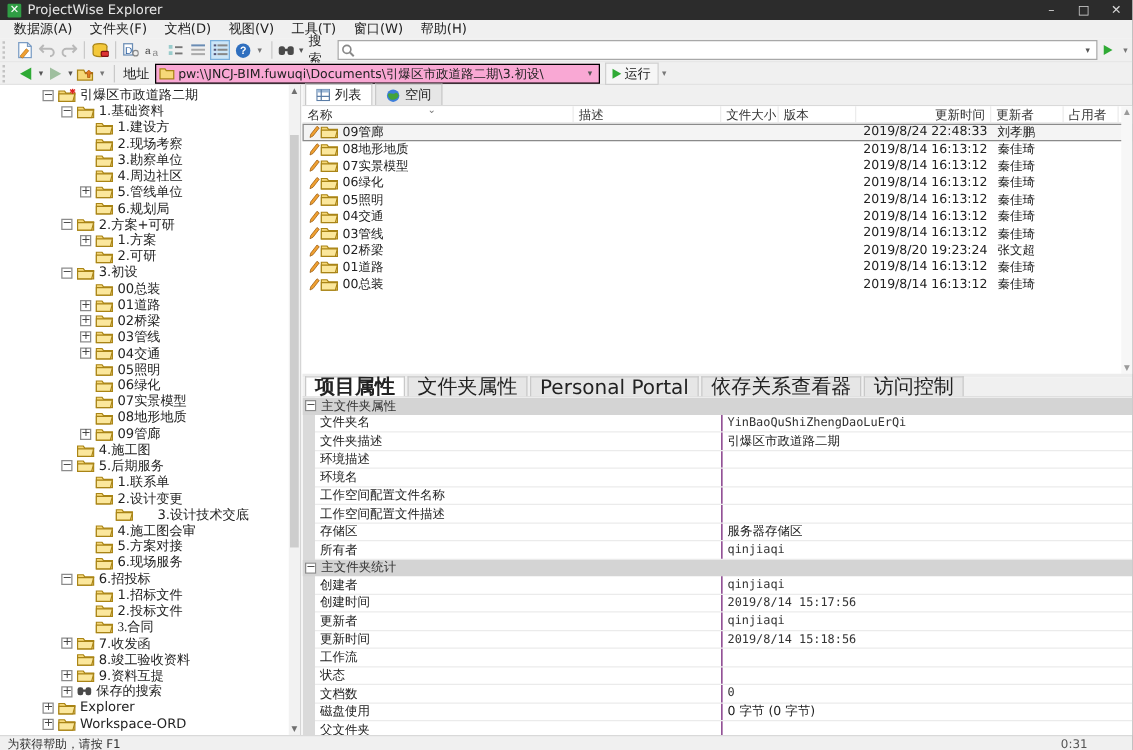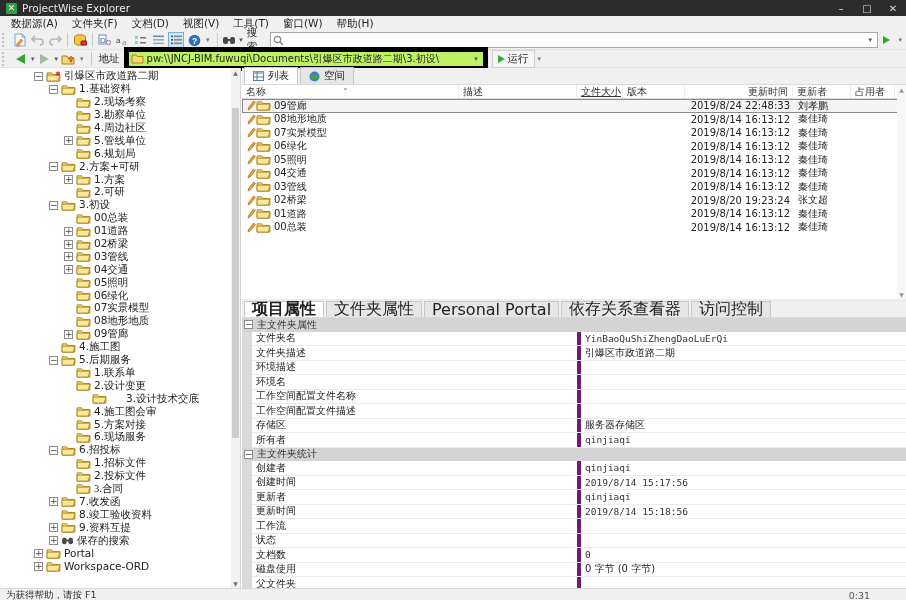--- a/index.html
+++ b/index.html
@@ -28,21 +28,21 @@
   .tb-btn.active{background:#cde6f7;border:1px solid #7ab0dd;box-sizing:border-box;}
   .tb-sep{width:1px;height:14px;background:#c9c9c9;margin:0 3px;}
   .dd-caret{font-size:7px;color:#555;margin-left:1px;}
   .overflow{font-size:7px;color:#777;margin:0 3px;letter-spacing:1px;}
   .tb-label{margin:0 4px;font-size:10.5px;color:#222;}
   #search-box{height:14px;width:648px;background:#fff;border:1px solid #a8a8a8;display:flex;
               align-items:center;padding-left:2px;}
   #search-box .spacer{flex:1;}
   #search-caret{width:13px;height:12px;display:flex;align-items:center;justify-content:center;
                 font-size:7px;color:#555;}
-  #address-box{height:14px;width:352px;background:#bef264;border:5px solid #000000;display:flex;
+  #address-box{height:14px;width:352px;background:#f9a8d4;border:1px solid #000000;display:flex;
                align-items:center;padding-left:2px;}
   #address-box .path{white-space:nowrap;overflow:hidden;font-size:10px;color:#222;margin-left:3px;flex:1;}
   .run-btn{display:flex;align-items:center;height:16px;padding:0 5px;margin-left:4px;
            border:1px solid #d0d0d0;background:#f6f6f6;}
   .run-btn .lbl{margin-left:3px;font-size:10.5px;}
   .play{width:0;height:0;border-left:8px solid #2faa35;border-top:5px solid transparent;
         border-bottom:5px solid transparent;}
   .play.small{border-left-width:7px;border-top-width:4px;border-bottom-width:4px;}
   .arrow-left{width:0;height:0;border-right:9px solid #2faa35;border-top:5px solid transparent;
               border-bottom:5px solid transparent;}
@@ -97,21 +97,21 @@
   .ptab.active{background:#fff;font-weight:bold;}
   #prop-grid{position:absolute;left:0;top:250px;width:664px;height:270px;background:#fff;overflow:hidden;}
   #prop-gutter{position:absolute;left:0;top:0;width:10px;height:100%;background:#dadada;}
   .pg-group{height:13.5px;background:#d4d4d4;display:flex;align-items:center;font-size:10px;
             color:#333;padding-left:2px;}
   .pg-exp{width:9px;height:9px;border:1px solid #8c8c8c;background:#fff;box-sizing:border-box;
           font-size:9px;line-height:6px;text-align:center;color:#444;margin-right:4px;}
   .pg-row{height:13.5px;display:flex;border-bottom:1px solid #ebebeb;margin-left:10px;}
   .pg-label{width:325px;box-sizing:border-box;padding-left:4px;font-size:10px;display:flex;align-items:center;}
   .pg-value{flex:1;box-sizing:border-box;padding-left:4px;font-size:10px;display:flex;align-items:center;
-            border-left:4px solid #701a75;}
+            border-left:1px solid #701a75;}
   .pg-value.mono{font-family:"DejaVu Sans Mono","Liberation Mono",monospace;font-size:9.5px;color:#333;}
   
   #statusbar{position:absolute;left:0;top:588px;width:906px;height:12px;background:#f0f0f0;
              border-top:1px solid #d9d9d9;display:flex;align-items:center;font-size:9.5px;color:#333;}
   #status-help{margin-left:6px;}
   #status-right{position:absolute;right:36px;font-size:9.5px;color:#555;}
   svg{display:block;}
 </style>
 </head>
 <body>
@@ -293,20 +293,30 @@
             <span class="tree-label">1.基础资料</span>
           </div>
           <div class="tree-item" style="padding-left: 64px;">
             <span class="tw-spc"></span>
             <span class="tw-icon">
               <svg width="15" height="11" viewBox="0 0 16 12">
                 <path d="M1 2h5l1.3 1.8H15V11H1z" fill="#f6d878" stroke="#a98416"></path>
                 <path d="M1 4.5h12.5l1.5 0-1.8 6.5H1z" fill="#fbe79c" stroke="#a98416"></path>
               </svg>
             </span>
+            <span class="tree-label">1.建设方</span>
+          </div>
+          <div class="tree-item" style="padding-left: 64px;">
+            <span class="tw-spc"></span>
+            <span class="tw-icon">
+              <svg width="15" height="11" viewBox="0 0 16 12">
+                <path d="M1 2h5l1.3 1.8H15V11H1z" fill="#f6d878" stroke="#a98416"></path>
+                <path d="M1 4.5h12.5l1.5 0-1.8 6.5H1z" fill="#fbe79c" stroke="#a98416"></path>
+              </svg>
+            </span>
             <span class="tree-label">2.现场考察</span>
           </div>
           <div class="tree-item" style="padding-left: 64px;">
             <span class="tw-spc"></span>
             <span class="tw-icon">
               <svg width="15" height="11" viewBox="0 0 16 12">
                 <path d="M1 2h5l1.3 1.8H15V11H1z" fill="#f6d878" stroke="#a98416"></path>
                 <path d="M1 4.5h12.5l1.5 0-1.8 6.5H1z" fill="#fbe79c" stroke="#a98416"></path>
               </svg>
             </span>
@@ -644,21 +654,21 @@
             <span class="tree-label">保存的搜索</span>
           </div>
           <div class="tree-item" style="padding-left: 34px;">
             <span class="tw-exp">+</span>
             <span class="tw-icon">
               <svg width="15" height="11" viewBox="0 0 16 12">
                 <path d="M1 2h5l1.3 1.8H15V11H1z" fill="#f6d878" stroke="#a98416"></path>
                 <path d="M1 4.5h12.5l1.5 0-1.8 6.5H1z" fill="#fbe79c" stroke="#a98416"></path>
               </svg>
             </span>
-            <span class="tree-label">Portal</span>
+            <span class="tree-label">Explorer</span>
           </div>
           <div class="tree-item" style="padding-left: 34px;">
             <span class="tw-exp">+</span>
             <span class="tw-icon">
               <svg width="15" height="11" viewBox="0 0 16 12">
                 <path d="M1 2h5l1.3 1.8H15V11H1z" fill="#f6d878" stroke="#a98416"></path>
                 <path d="M1 4.5h12.5l1.5 0-1.8 6.5H1z" fill="#fbe79c" stroke="#a98416"></path>
               </svg>
             </span>
             <span class="tree-label">Workspace-ORD</span>
@@ -693,21 +703,21 @@
           </span>
           <span>空间</span>
         </div>
       </div>
 
       <div id="file-list">
         <div id="fl-header">
           <div id="sort-caret">⌄</div>
         <div class="fl-h" style="width: 217px; text-align: left;">名称</div>
             <div class="fl-h" style="width: 118px; text-align: left;">描述</div>
-            <div class="fl-h" style="width: 46px; text-align: left; text-decoration: underline;">文件大小</div>
+            <div class="fl-h" style="width: 46px; text-align: left;">文件大小</div>
             <div class="fl-h" style="width: 62px; text-align: left;">版本</div>
             <div class="fl-h" style="width: 108px; text-align: right;">更新时间</div>
             <div class="fl-h" style="width: 58px; text-align: left;">更新者</div>
             <div class="fl-h" style="width: 44px; text-align: left;">占用者</div>
           </div>
         <div id="fl-rows">
             <div class="fl-row selected">
               <div class="fl-c" style="width: 217px; justify-content: flex-start;">
                 <span class="icons">
                   <svg width="9" height="11" viewBox="0 0 9 11">

